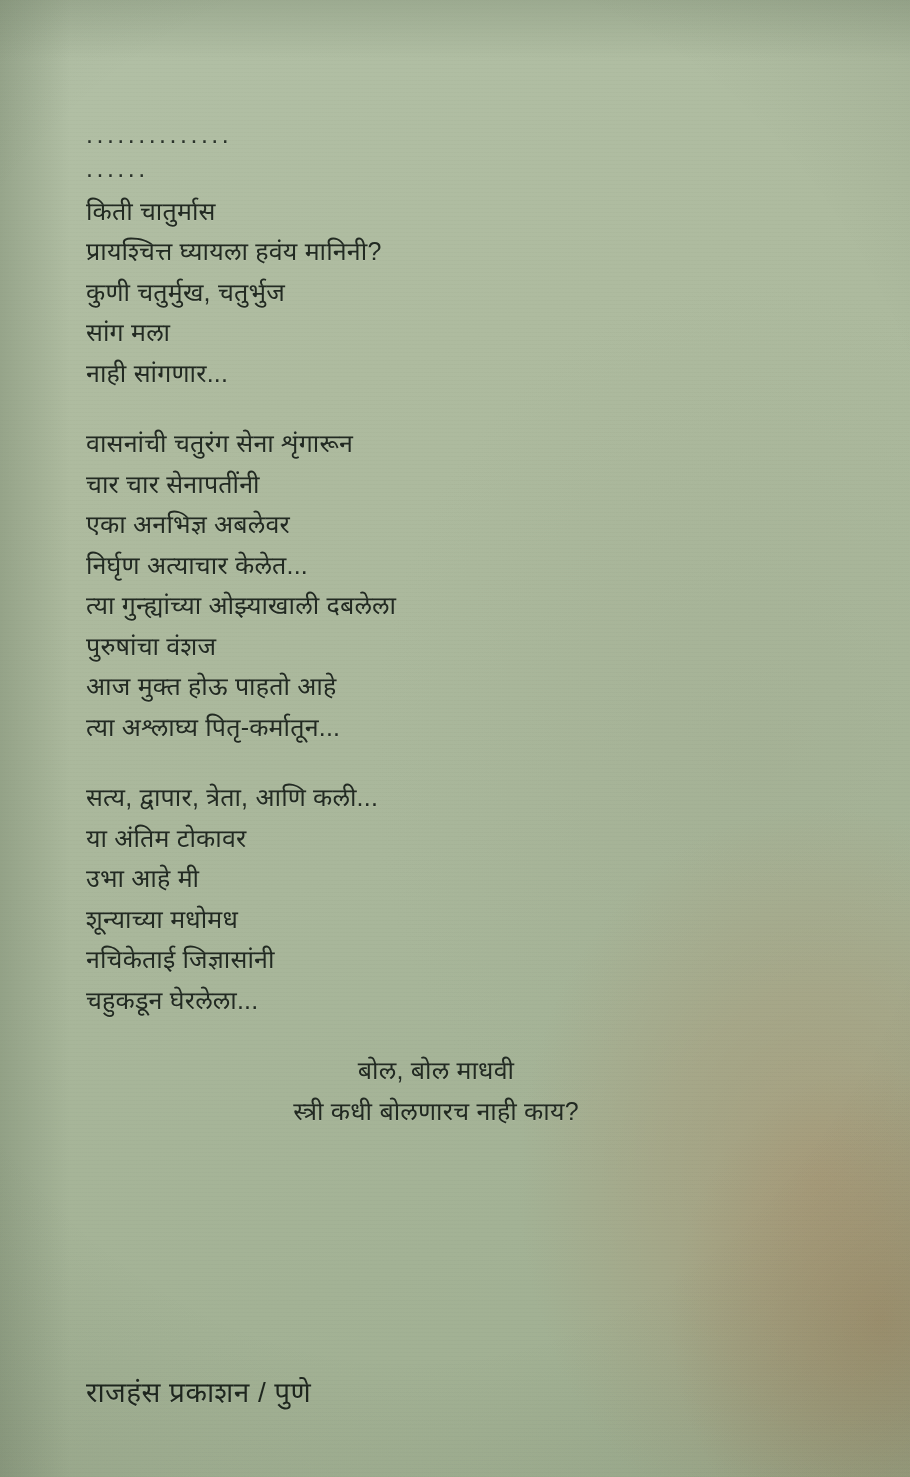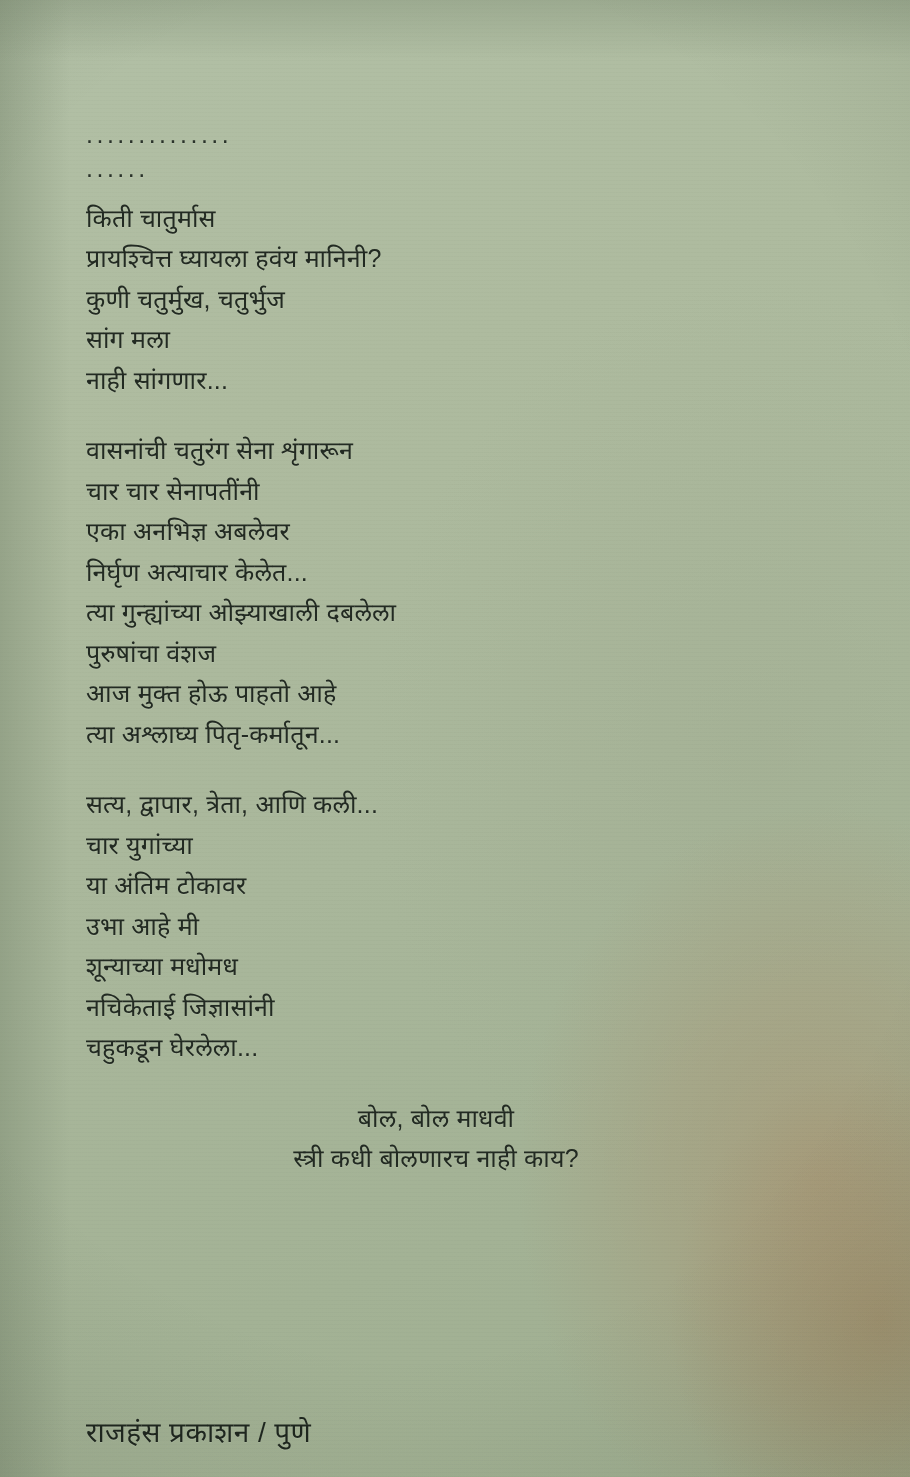--- a/index.html
+++ b/index.html
@@ -77,39 +77,38 @@
     color: #2a332a;
     font-size: 25px;
     letter-spacing: 3.5px;
     line-height: 1.35;
   }
   .dots-line.second {
     margin-bottom: 2px;
   }
 
   .stanza {
-    margin: 12px 0 30px 0;
+    margin: 5px 0 30px 0;
   }
   .stanza:last-child {
     margin-bottom: 0;
     text-align: center;
   }
   .line {
     white-space: pre-wrap;
   }
 
   .publisher {
     position: absolute;
     left: 86px;
     top: 1372px;
     font-size: 28px;
     color: #1e261e;
     letter-spacing: 0.4px;
     text-shadow: 0 1px 0 rgba(255,255,255,0.10);
-    margin-top: 40px;
   }
 </style>
 </head>
 <body>
 
 <div class="page">
 
   <div class="paper-grain"></div>
   <div class="edge-shade-left"></div>
   <div class="edge-shade-top"></div>
@@ -136,21 +135,20 @@
         <div class="line">एका अनभिज्ञ अबलेवर</div>
         <div class="line">निर्घृण अत्याचार केलेत...</div>
         <div class="line">त्या गुन्ह्यांच्या ओझ्याखाली दबलेला</div>
         <div class="line">पुरुषांचा वंशज</div>
         <div class="line">आज मुक्त होऊ पाहतो आहे</div>
         <div class="line">त्या अश्लाघ्य पितृ-कर्मातून...</div>
       </div>
 
       <div class="stanza">
         <div class="line">सत्य, द्वापार, त्रेता, आणि कली...</div>
-        <div class="line">चार युगांच्या</div>
         <div class="line">या अंतिम टोकावर</div>
         <div class="line">उभा आहे मी</div>
         <div class="line">शून्याच्या मधोमध</div>
         <div class="line">नचिकेताई जिज्ञासांनी</div>
         <div class="line">चहुकडून घेरलेला...</div>
       </div>
 
       <div class="stanza">
         <div class="line">बोल, बोल माधवी</div>
         <div class="line">स्त्री कधी बोलणारच नाही काय?</div>

